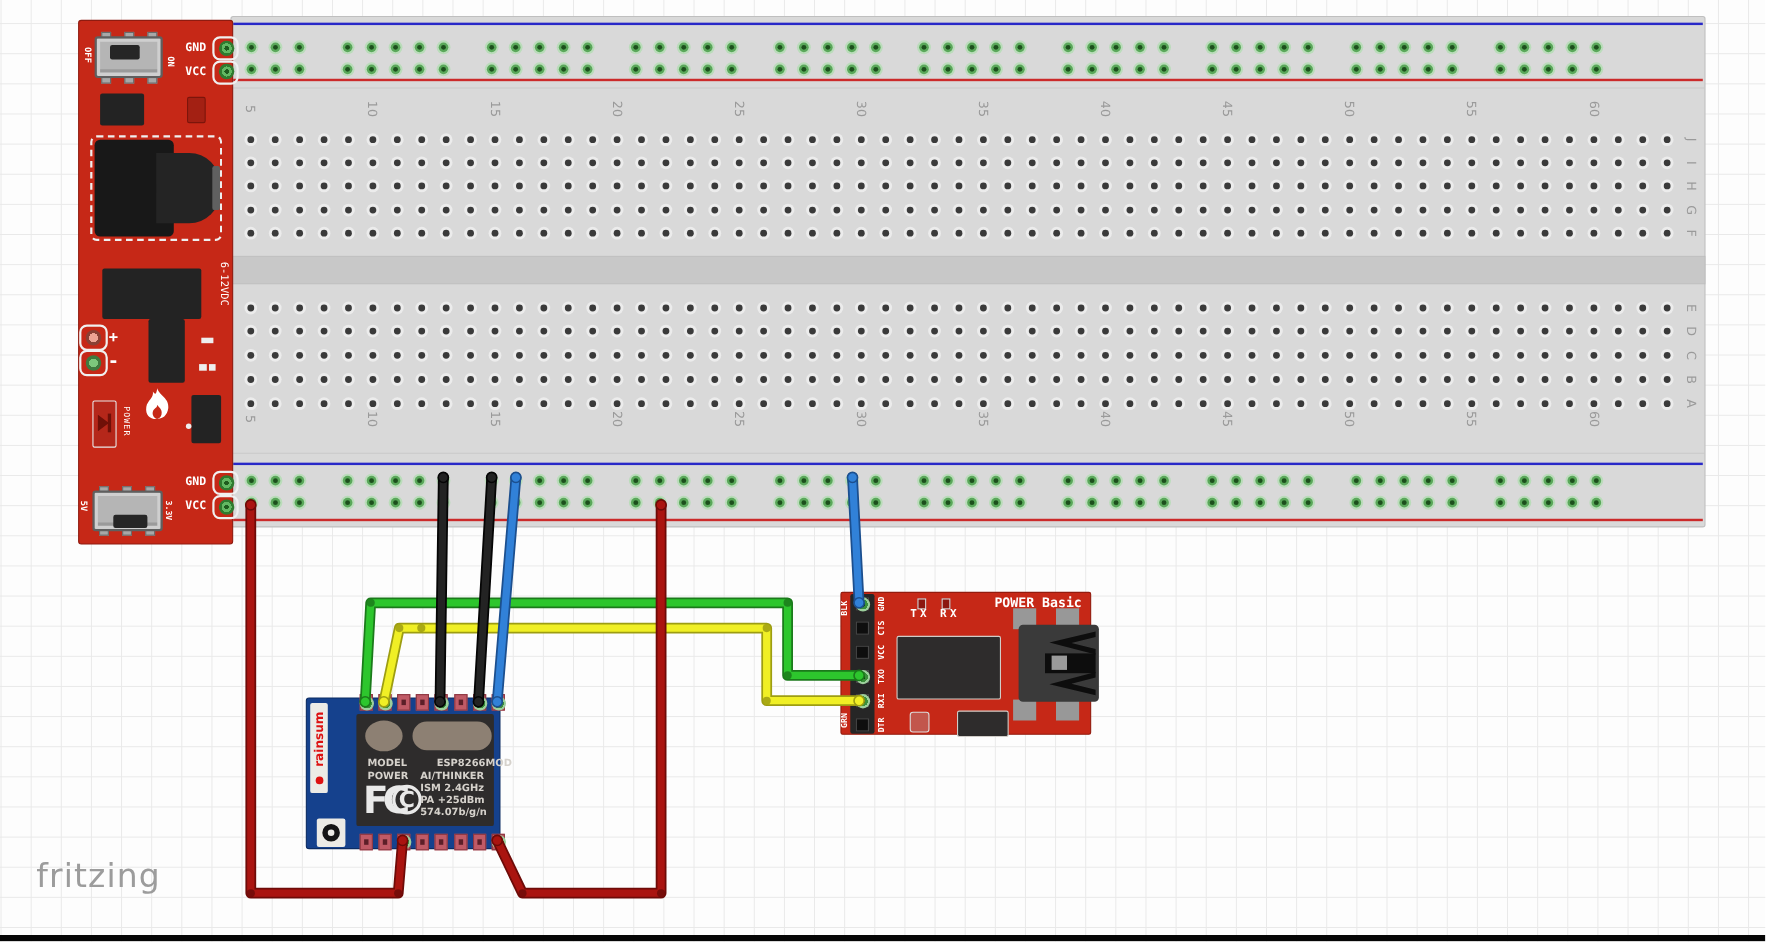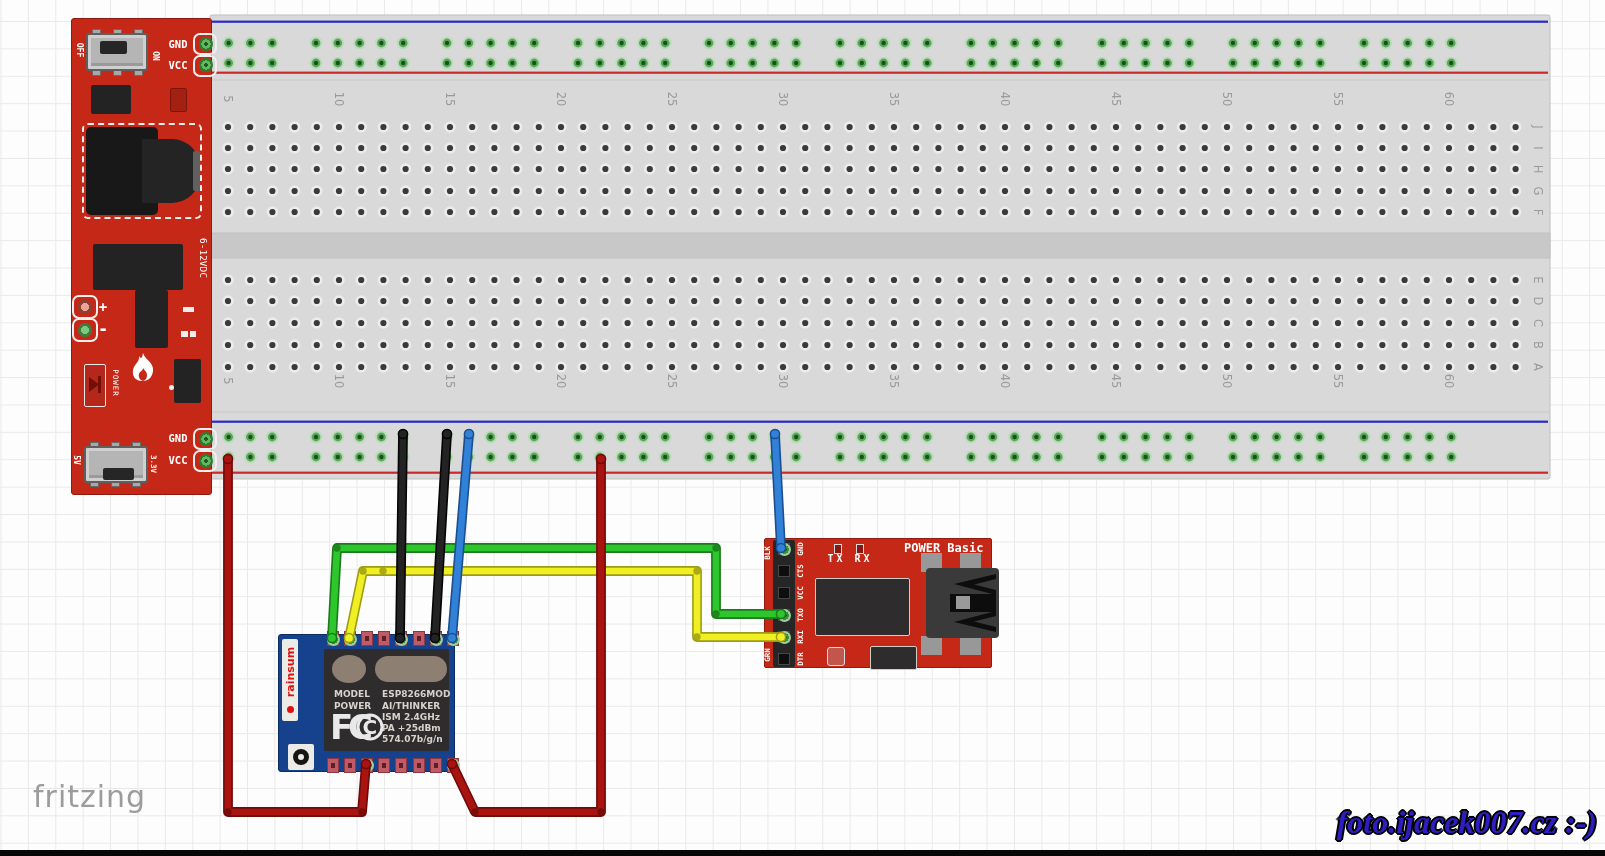--- a/index.html
+++ b/index.html
@@ -2032,21 +2032,21 @@
 
   <div class="board" id="esp-board" style="left:278px;top:634px;width:177px;height:138px;background:#15418d;border:1px solid #0c2c63;border-radius:3px;z-index:2">
     <div style="position:absolute;left:3px;top:4px;width:16px;height:82px;background:#ecebe6;border-radius:2px"></div>
     <div class="lab v270" style="left:11px;top:37px;font-size:11px;font-weight:bold;color:#dd1111;font-family:'DejaVu Sans',sans-serif">rainsum</div>
     <div style="position:absolute;left:7.5px;top:71px;width:7px;height:7px;background:#dd1111;border-radius:50%"></div>
     <div class="dark" style="left:45px;top:14px;width:125px;height:102px;background:#2e2c2c"></div>
     <div style="position:absolute;left:53px;top:20px;width:34px;height:28px;background:#8d8073;border-radius:50%"></div>
     <div style="position:absolute;left:96px;top:21px;width:72px;height:26px;background:#8d8073;border-radius:13px"></div>
     <div class="chiptxt" style="left:55px;top:59px">MODEL</div>
     <div class="chiptxt" style="left:55px;top:71px">POWER</div>
-    <div class="chiptxt" style="left:103px;top:59px">ESP8266MOD</div>
+    <div class="chiptxt" style="left:118px;top:59px">ESP8266MOD</div>
     <div class="chiptxt" style="left:103px;top:71px">AI/THINKER</div>
     <div class="chiptxt" style="left:103px;top:82px">ISM 2.4GHz</div>
     <div class="chiptxt" style="left:103px;top:93px">PA +25dBm</div>
     <div class="chiptxt" style="left:103px;top:104px">574.07b/g/n</div>
     <svg width="54" height="38" viewBox="0 0 54 38" style="position:absolute;left:50px;top:73px">
       <text x="1" y="31" font-family="DejaVu Sans,sans-serif" font-weight="bold" font-size="34" fill="#e9e9e9">F</text>
       <text x="19" y="31" font-family="DejaVu Sans,sans-serif" font-weight="bold" font-size="34" fill="#e9e9e9">C</text>
       <circle cx="41" cy="19" r="12" fill="none" stroke="#e9e9e9" stroke-width="3"></circle>
       <text x="33.5" y="26" font-family="DejaVu Sans,sans-serif" font-weight="bold" font-size="20" fill="#e9e9e9">C</text>
     </svg>
@@ -2207,15 +2207,14 @@
         <path d="M452 764 L475 812 L601 812 L601 459" fill="none" stroke="#6e0b08" stroke-width="9.8" stroke-linecap="round" stroke-linejoin="round"></path>
         <path d="M452 764 L475 812 L601 812 L601 459" fill="none" stroke="#aa1410" stroke-width="6.6" stroke-linecap="round" stroke-linejoin="round"></path>
         <circle cx="475" cy="812" r="3.7" fill="#6e0b08" opacity="0.85"></circle>
         <circle cx="601" cy="812" r="3.7" fill="#6e0b08" opacity="0.85"></circle>
         <circle cx="452" cy="764" r="4.6" fill="#aa1410" stroke="#6e0b08" stroke-width="1.5"></circle>
         <circle cx="601" cy="459" r="4.6" fill="#aa1410" stroke="#6e0b08" stroke-width="1.5"></circle>
       </g>
     </svg>
 
   <div class="watermark-logo">fritzing</div>
-  <div class="watermark-credit">foto.ijacek007.cz :-)</div>
   <div class="bottombar"></div>
 </div>
 
 </body></html>

